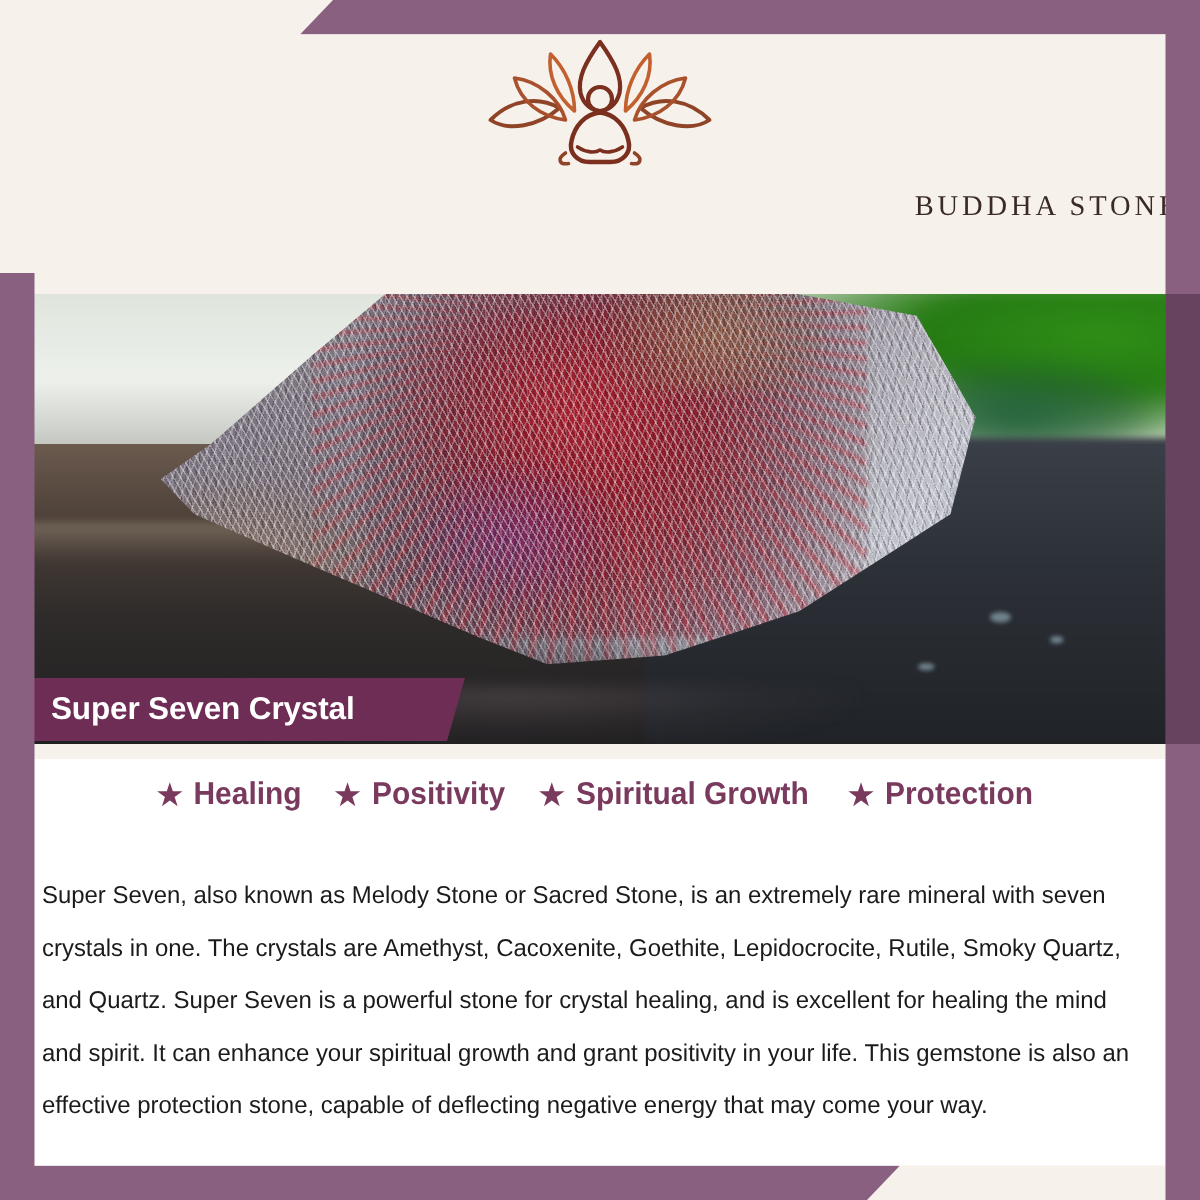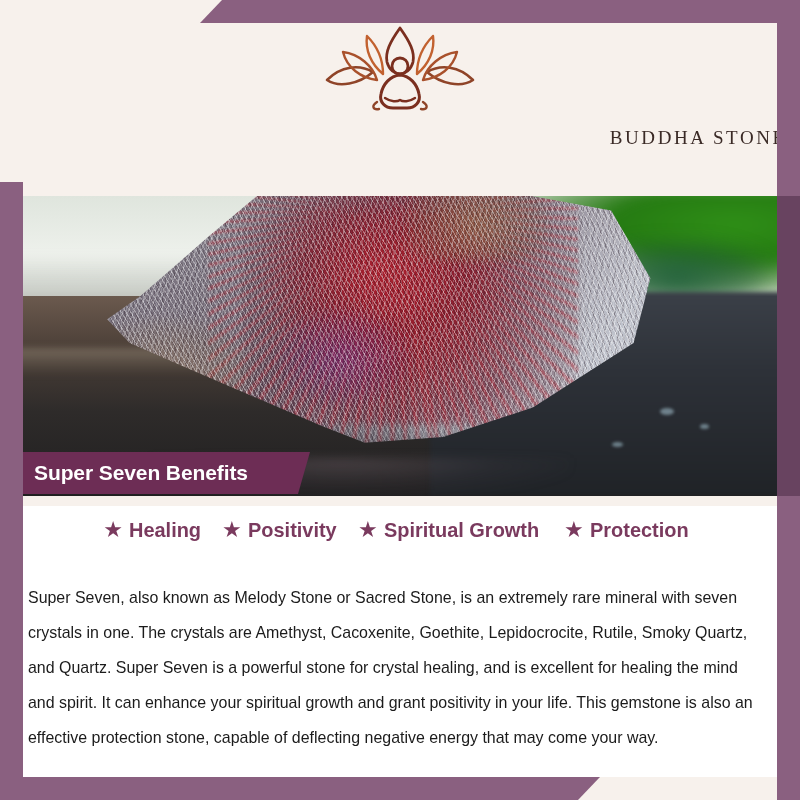--- a/index.html
+++ b/index.html
@@ -438,21 +438,21 @@
           <path d="M62 80 C 56 84, 58 88, 64 87" stroke-width="2.4" stroke="#8f4428"></path>
           <path d="M108 80 C 114 84, 112 88, 106 87" stroke-width="2.4" stroke="#8f4428"></path>
         </g>
       </svg>
       <span class="logo-word">BUDDHA STONES</span>
     </div>
   </div>
 
 
   <div class="label-banner">
-    <span class="label-text">Super Seven Benefits</span>
+    <span class="label-text">Super Seven Crystal</span>
   </div>
 
   <div class="body-panel">
     <div class="body-panel-topstrip"></div>
 
     <div class="benefits">
       <div class="benefit">
         <span class="benefit-star">★</span>
         <span class="benefit-label">Healing</span>
       </div>

